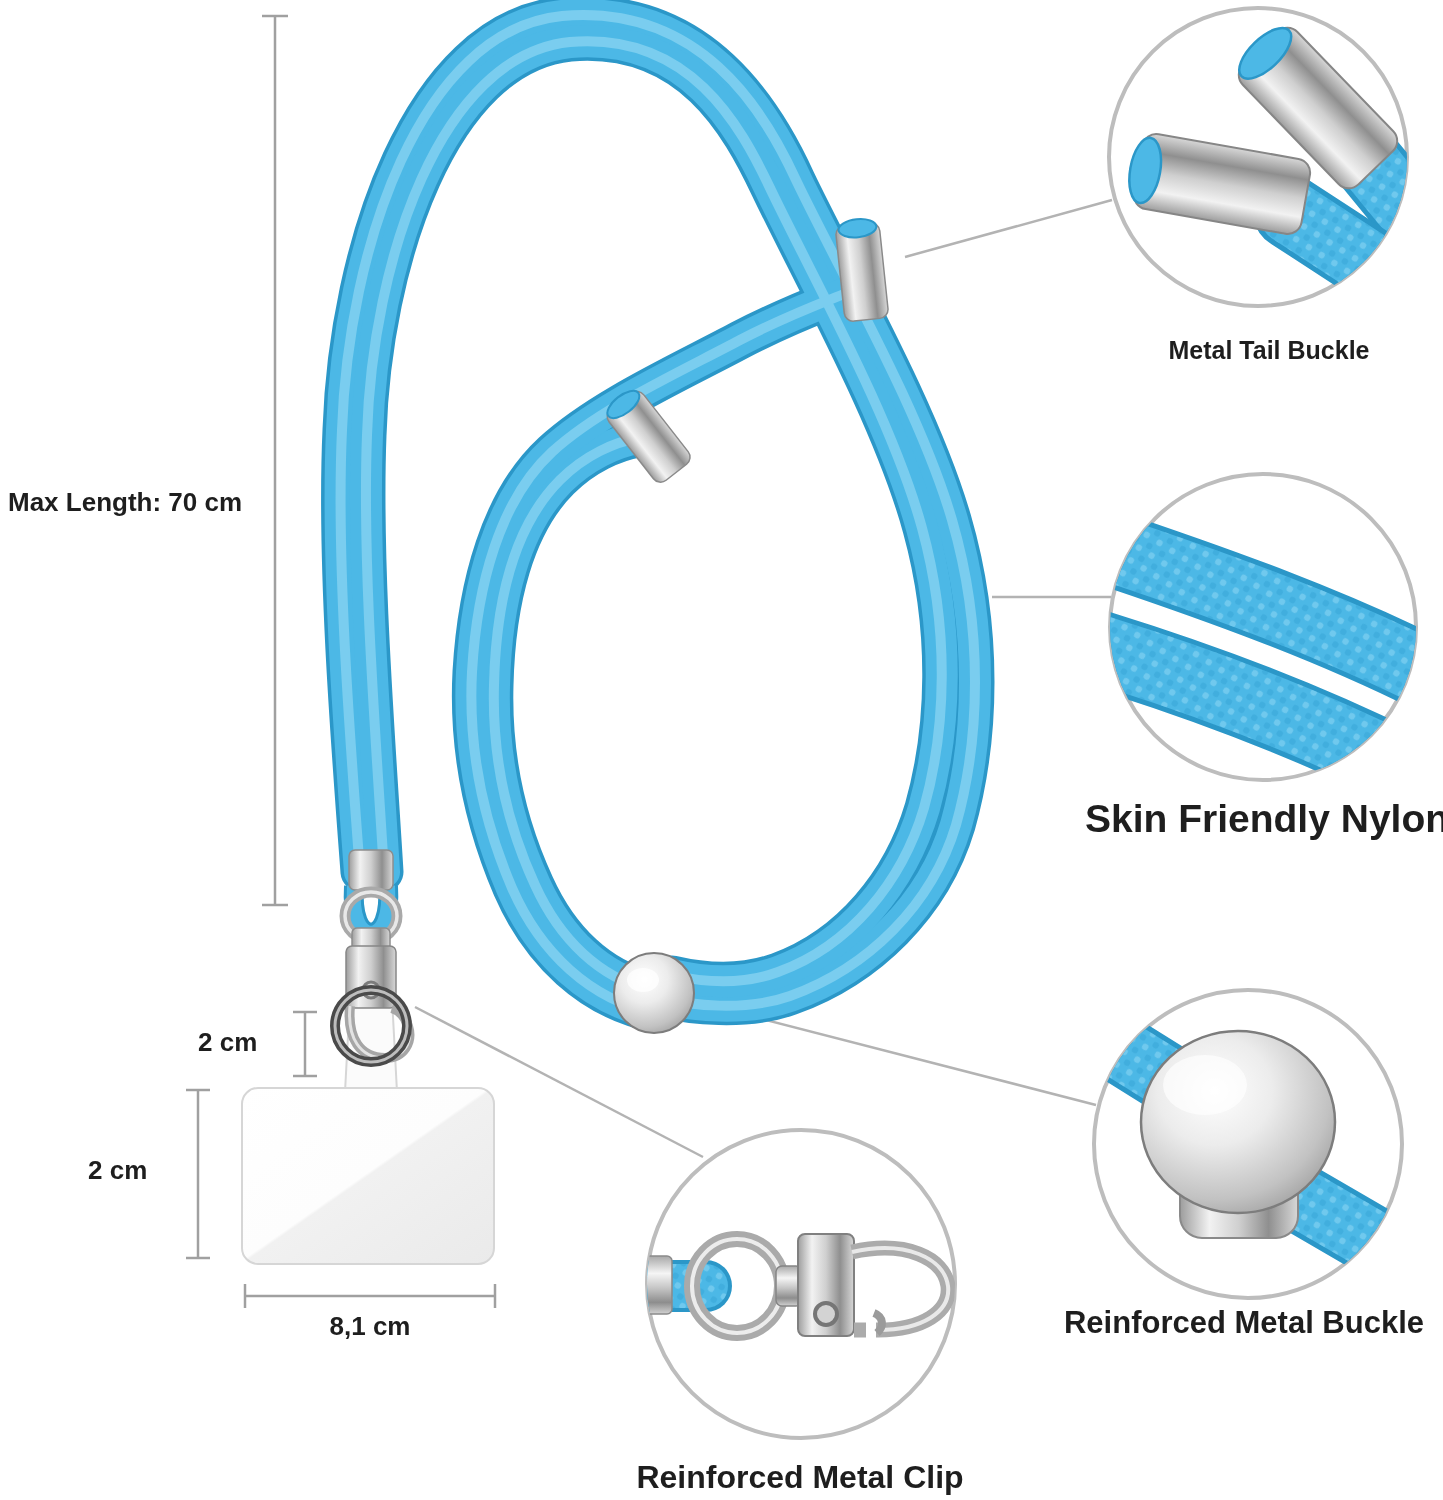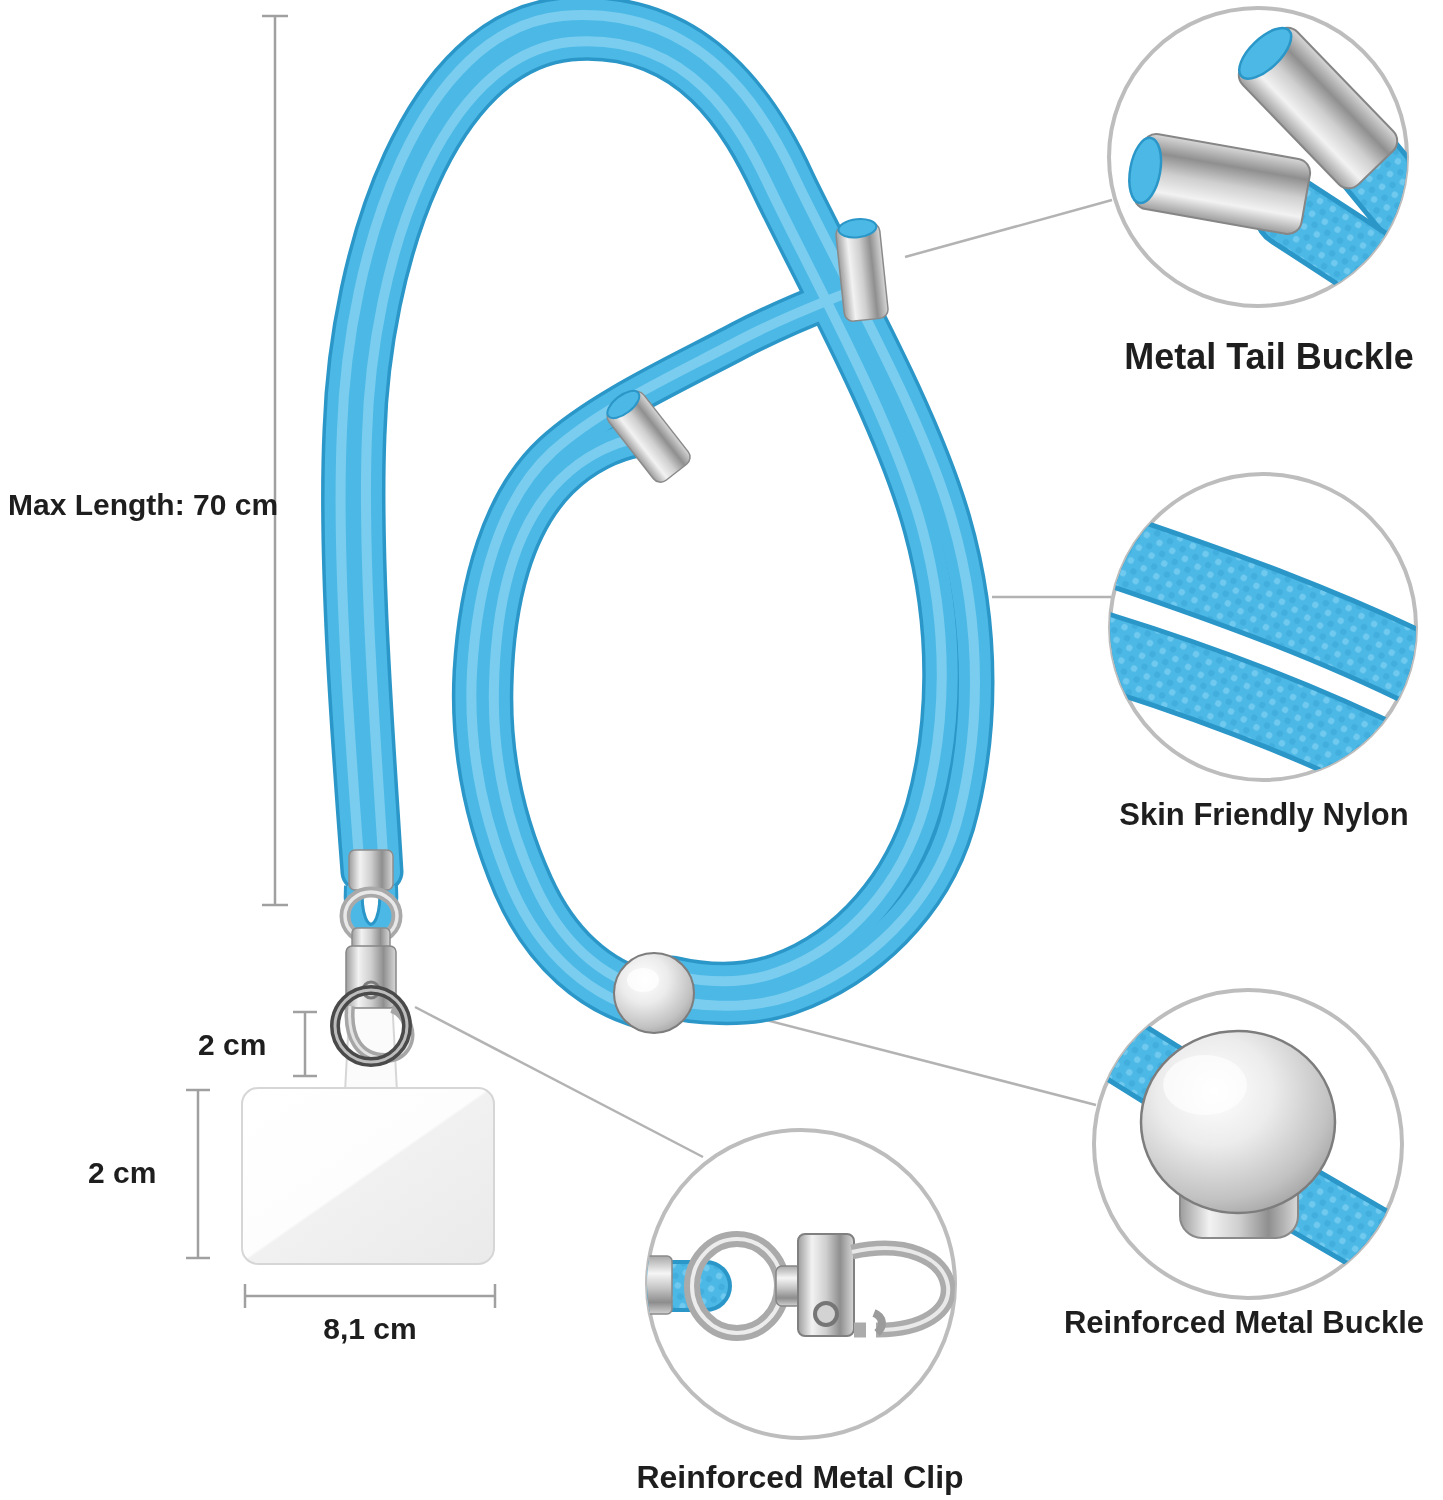--- a/index.html
+++ b/index.html
@@ -1,21 +1,21 @@
 <!DOCTYPE html>
 <html><head>
 <meta charset="utf-8">
 <style>
   html,body{margin:0;padding:0;background:#ffffff;}
   #canvas{
     position:relative;width:1443px;height:1500px;background:#ffffff;overflow:hidden;
     font-family:"Liberation Sans","DejaVu Sans",sans-serif;
   }
   .lbl{
-    position:absolute;font-weight:bold;color:#1e1e1e;font-size:30px;line-height:1.1;
+    position:absolute;font-weight:bold;color:#1e1e1e;font-size:26px;line-height:1.1;
     white-space:nowrap;
   }
   .lbl.center{text-align:center;}
   .lbl.right{}
   svg{position:absolute;left:0;top:0;}
 </style>
 </head>
 <body>
 
 <div id="canvas">
@@ -232,20 +232,20 @@
   </svg>
 
   <div class="lbl" style="left:8px;top:488px;">Max Length: 70 cm</div>
 
   <div class="lbl right" style="left:198px;top:1028px;width:85px;">2 cm</div>
 
   <div class="lbl right" style="left:88px;top:1156px;width:85px;">2 cm</div>
 
   <div class="lbl center" style="left:290px;top:1312px;width:160px;">8,1 cm</div>
 
-  <div class="lbl center" style="left:1095px;top:337px;width:348px;font-size:36px;">Metal Tail Buckle</div>
-
-  <div class="lbl center" style="left:1085px;top:798px;width:358px;font-size:31px;text-align:center;">Skin Friendly Nylon</div>
+  <div class="lbl center" style="left:1095px;top:337px;width:348px;font-size:25px;">Metal Tail Buckle</div>
+
+  <div class="lbl center" style="left:1085px;top:798px;width:358px;font-size:39px;text-align:center;">Skin Friendly Nylon</div>
 
   <div class="lbl center" style="left:1045px;top:1306px;width:398px;font-size:31px;">Reinforced Metal Buckle</div>
 
   <div class="lbl center" style="left:615px;top:1460px;width:370px;font-size:32px;">Reinforced Metal Clip</div>
 </div>
 
 </body></html>

